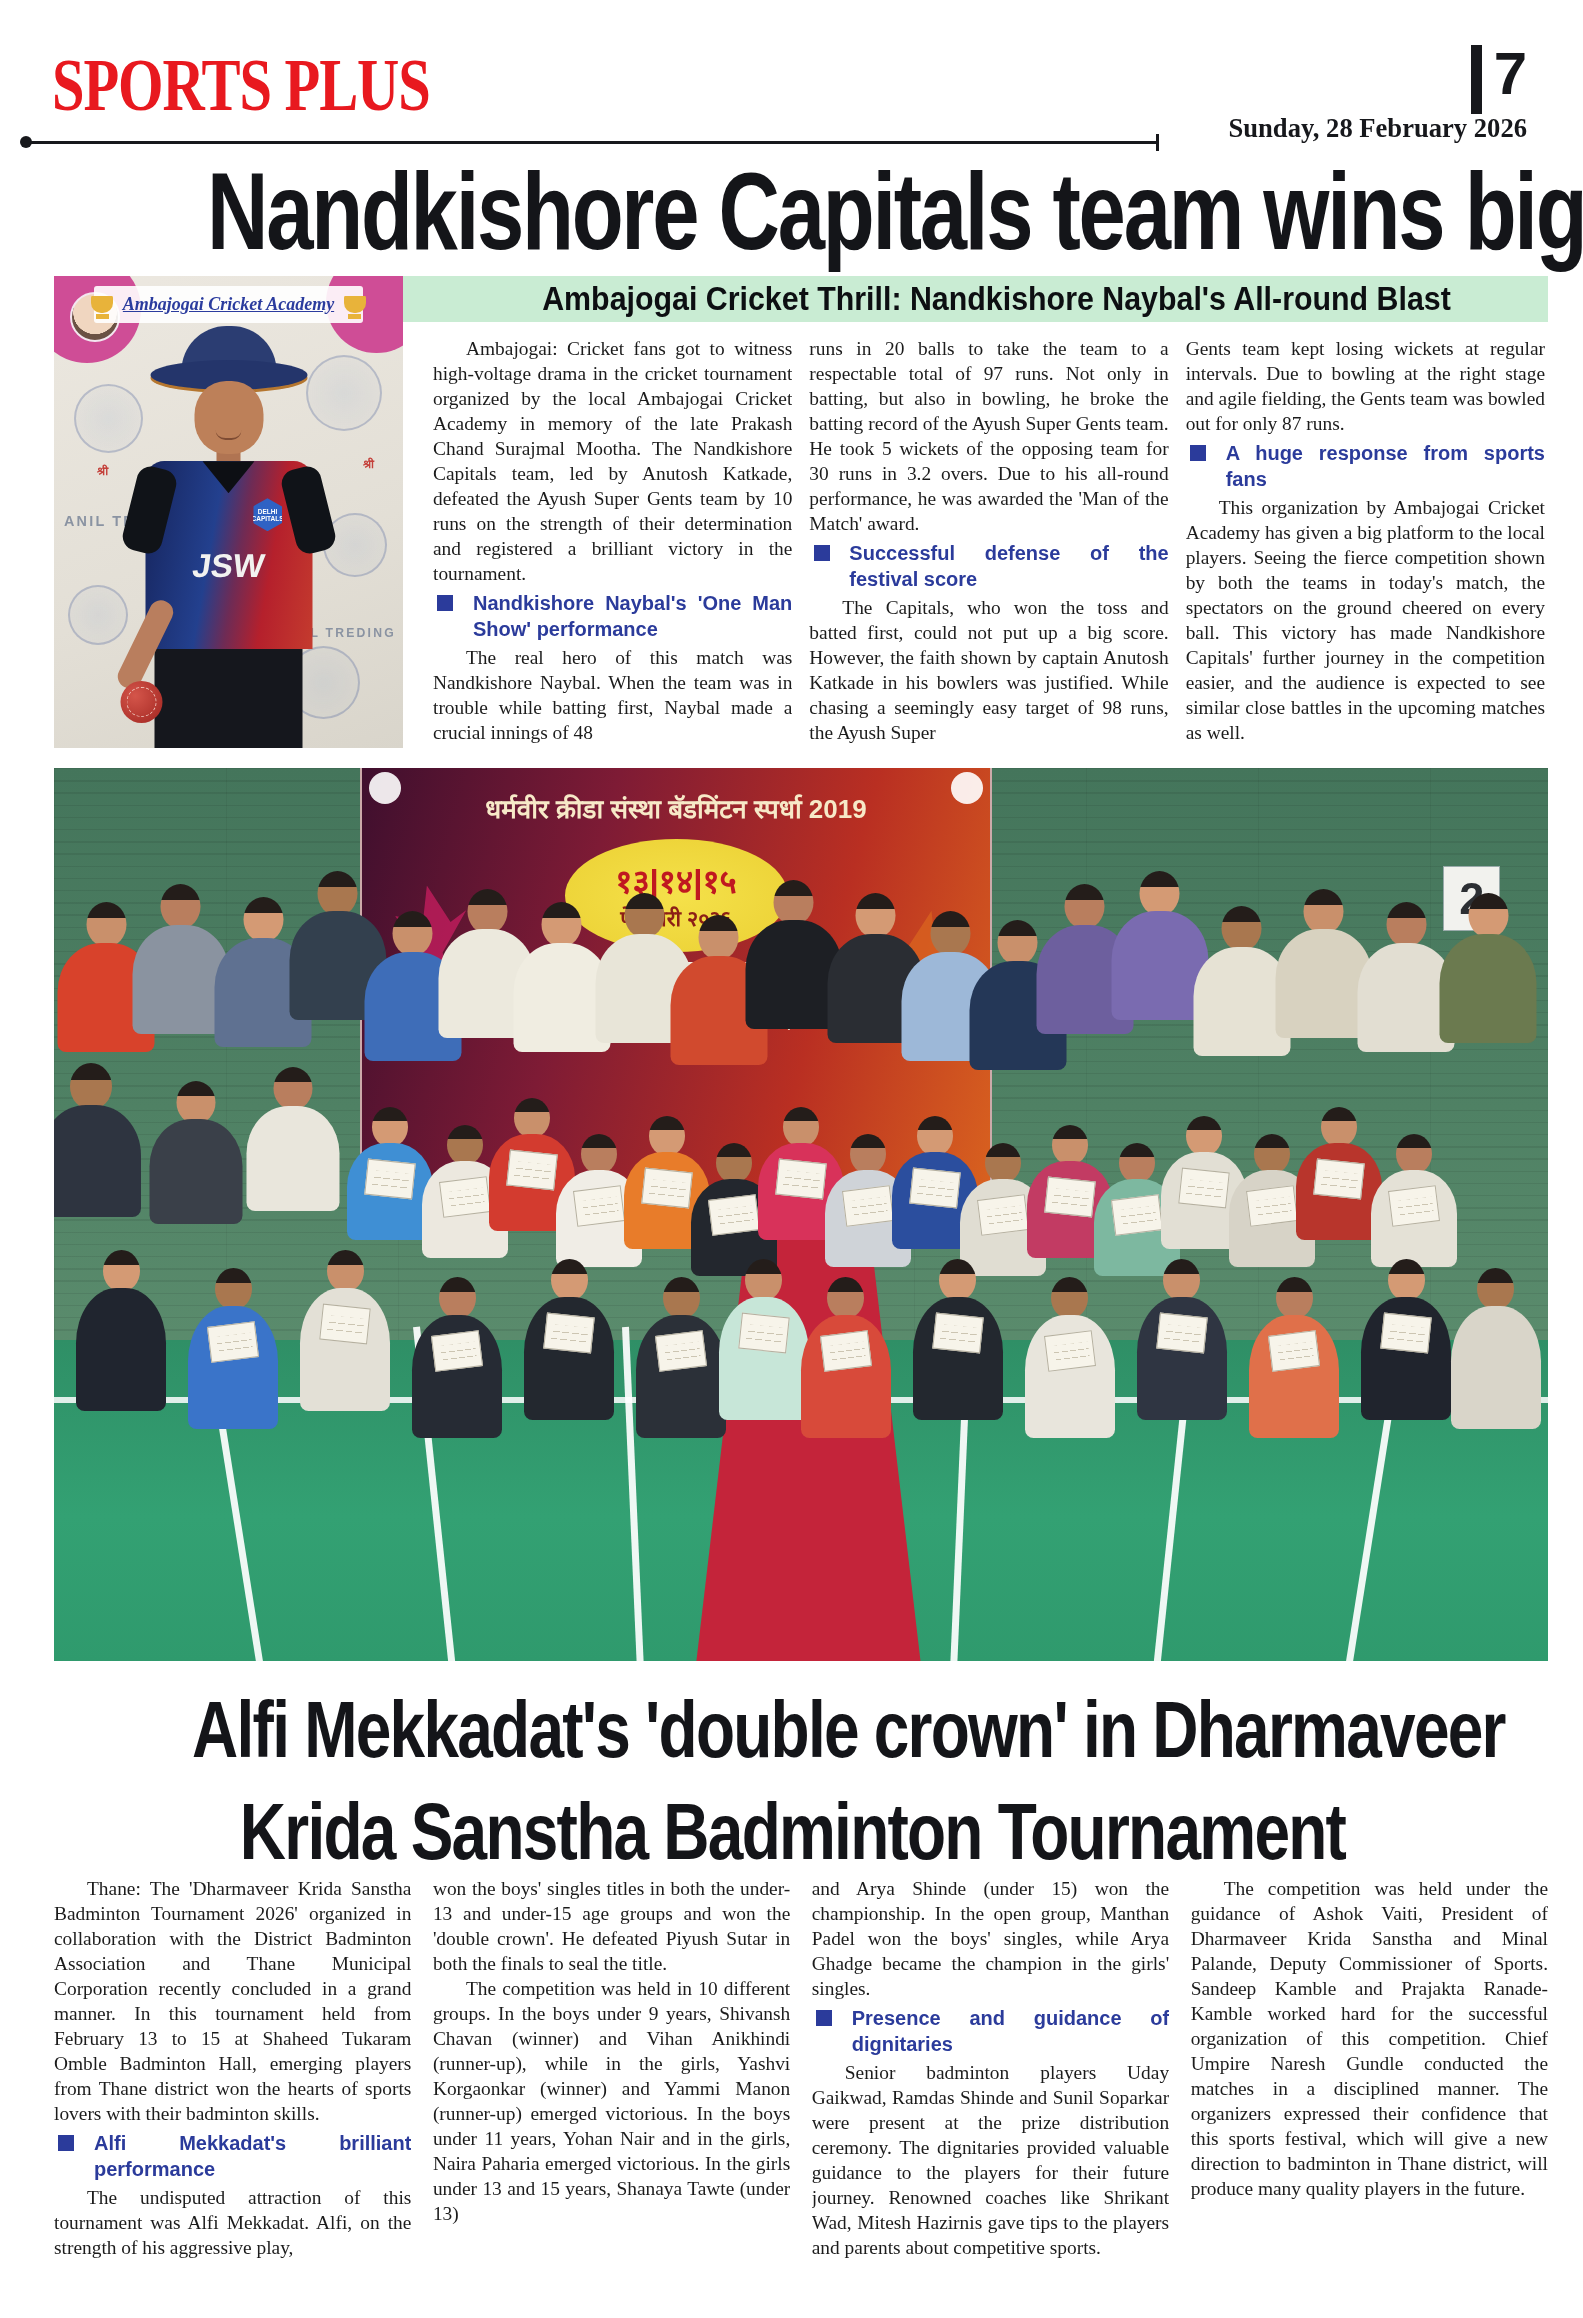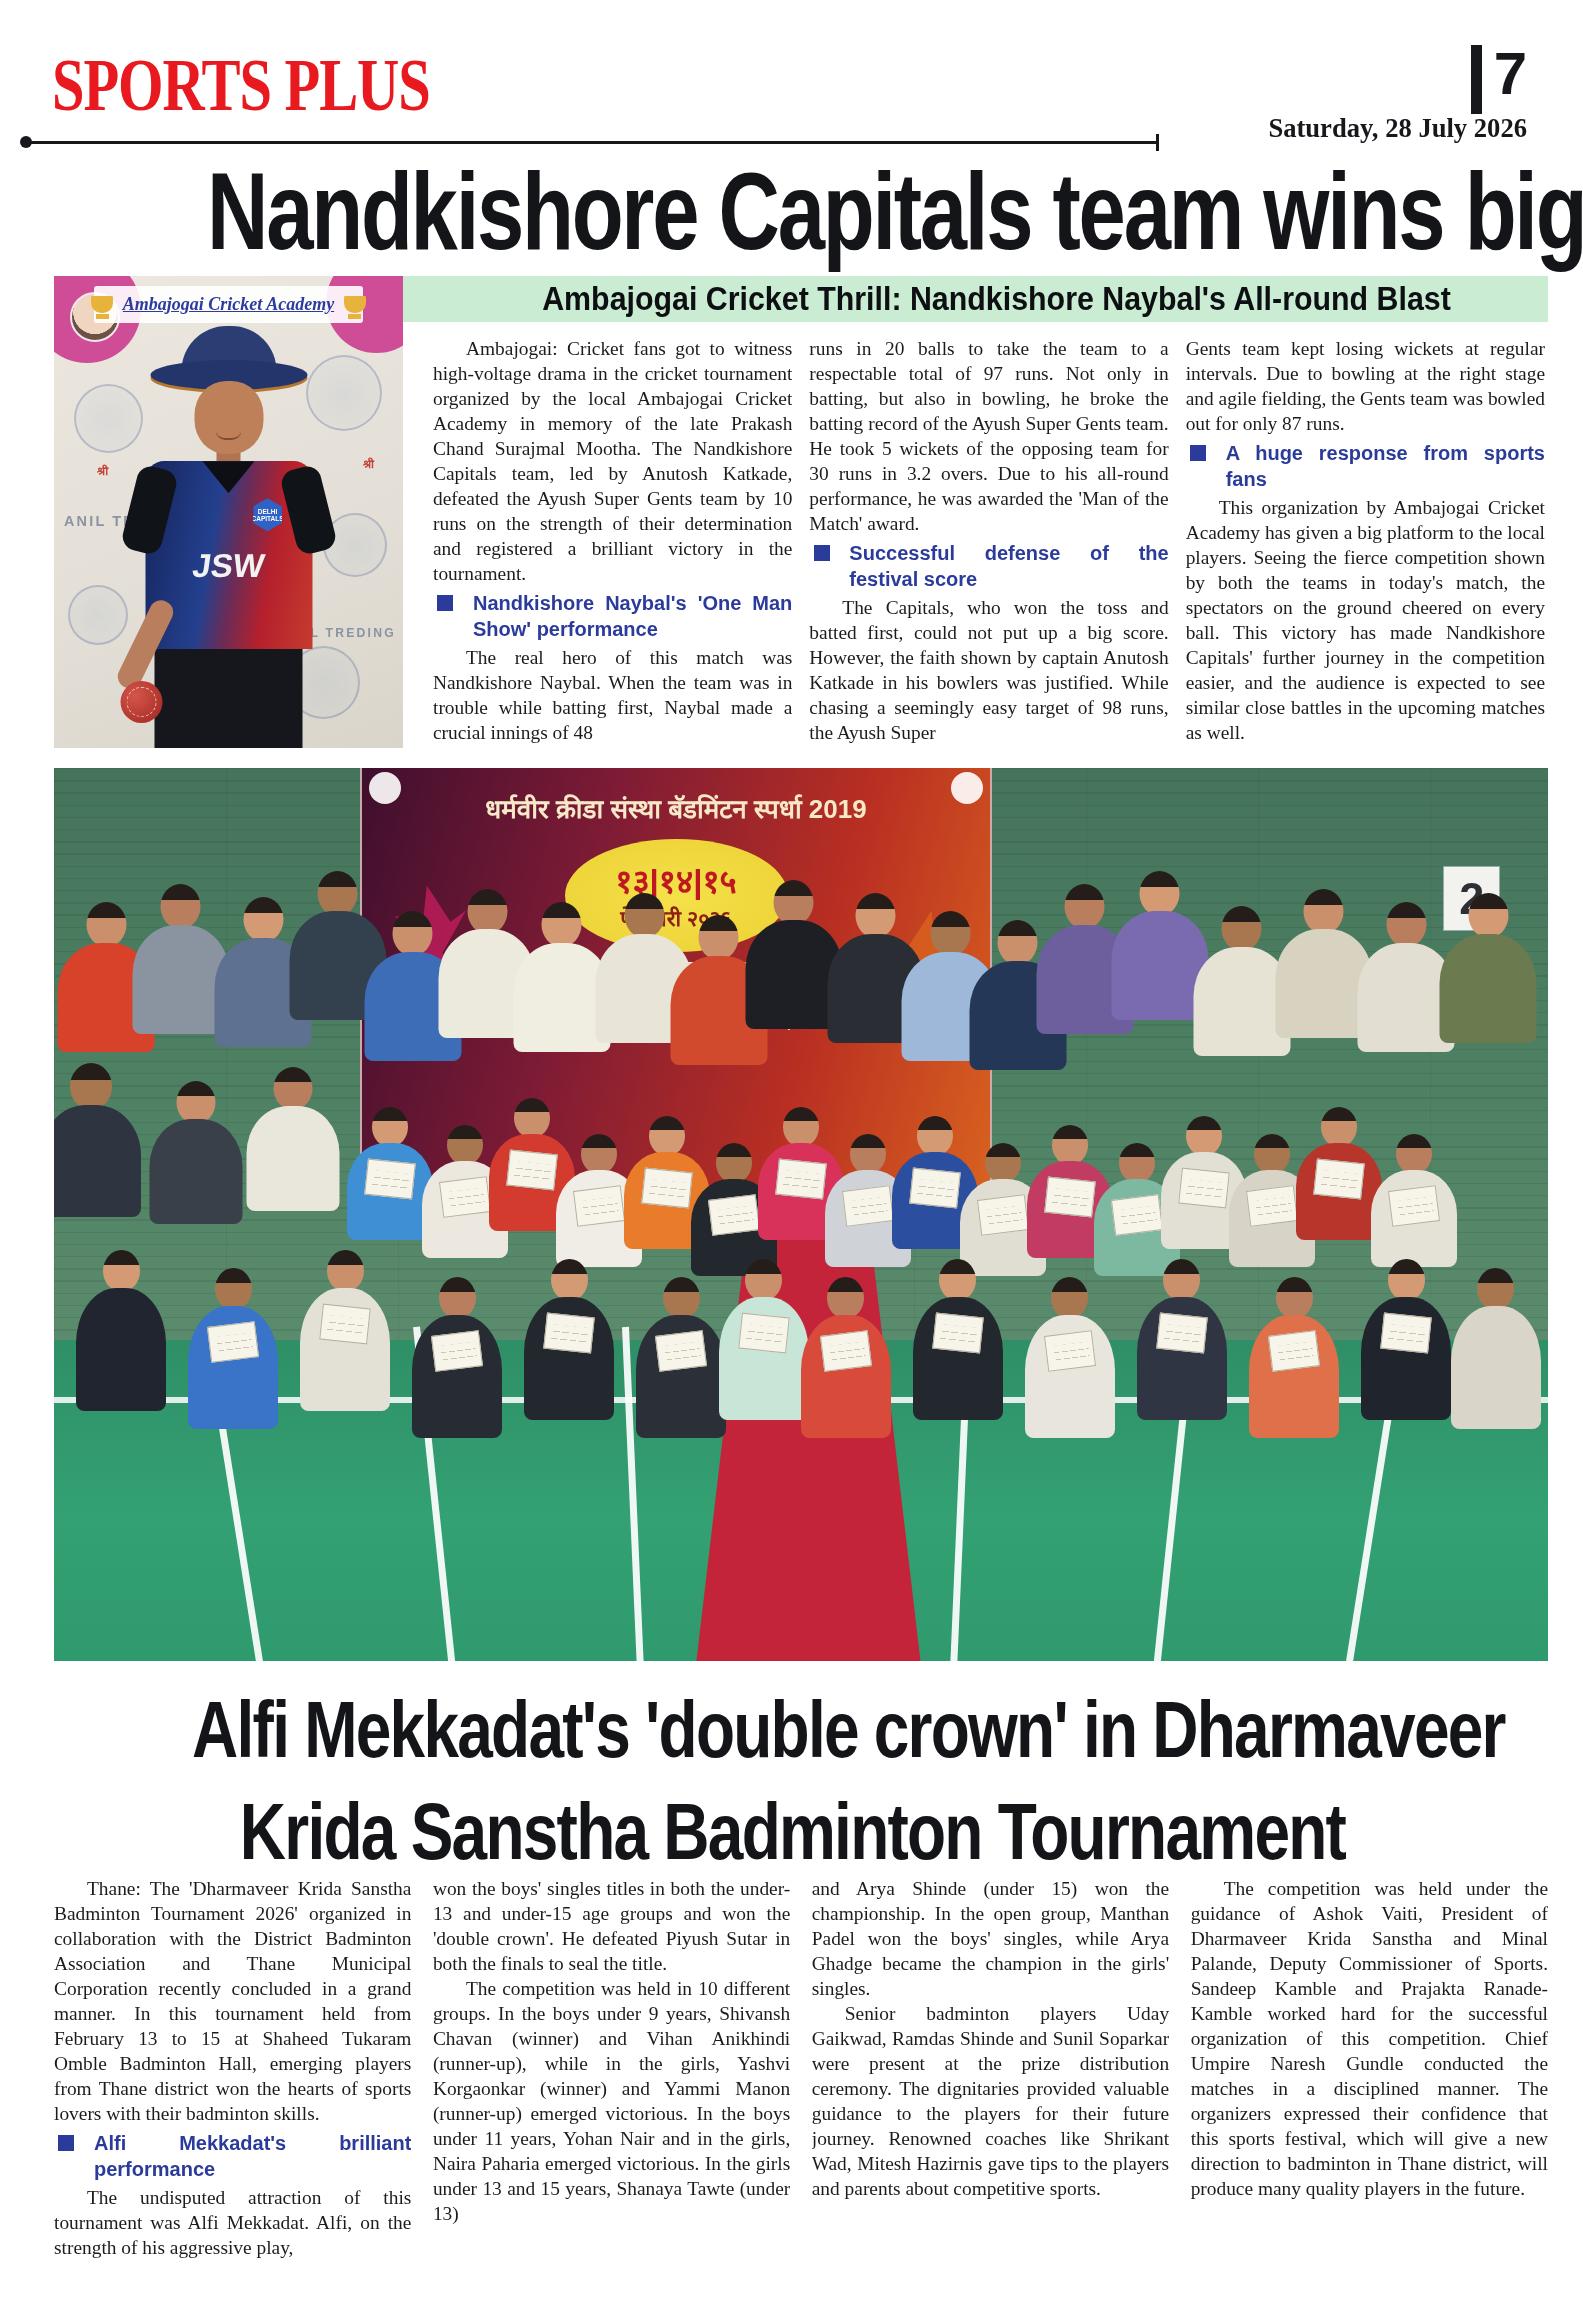--- a/index.html
+++ b/index.html
@@ -134,21 +134,21 @@
 </head>
 <body>
 
 <div class="page">
 
   <div class="masthead-title">SPORTS PLUS</div>
   <div class="pageno">
     <div class="bar"></div>
     <div class="num">7</div>
   </div>
-  <div class="edition-date">Saturday, 28 July 2026</div>
+  <div class="edition-date">Sunday, 28 February 2026</div>
   <div class="rule"></div>
   <div class="rule-dot"></div>
   <div class="rule-tick"></div>
 
   <div class="headline1">Nandkishore Capitals team wins big</div>
 
   <div class="kicker">
     <div class="kicker-text">Ambajogai Cricket Thrill: Nandkishore Naybal's All-round Blast</div>
   </div>
 
@@ -481,20 +481,21 @@
         <p class="para">Thane: The 'Dharmaveer Krida Sanstha Badminton Tournament 2026' organized in collaboration with the District Badminton Association and Thane Municipal Corporation recently concluded in a grand manner. In this tournament held from February 13 to 15 at Shaheed Tukaram Omble Badminton Hall, emerging players from Thane district won the hearts of sports lovers with their badminton skills.</p>
         <div class="subhead">Alfi Mekkadat's brilliant performance</div>
         <p class="para">The undisputed attraction of this tournament was Alfi Mekkadat. Alfi, on the strength of his aggressive play,</p>
       </div>
     <div class="col">
         <p class="para cont">won the boys' singles titles in both the under-13 and under-15 age groups and won the 'double crown'. He defeated Piyush Sutar in both the finals to seal the title.</p>
         <p class="para">The competition was held in 10 different groups. In the boys under 9 years, Shivansh Chavan (winner) and Vihan Anikhindi (runner-up), while in the girls, Yashvi Korgaonkar (winner) and Yammi Manon (runner-up) emerged victorious. In the boys under 11 years, Yohan Nair and in the girls, Naira Paharia emerged victorious. In the girls under 13 and 15 years, Shanaya Tawte (under 13)</p>
       </div>
     <div class="col">
         <p class="para cont">and Arya Shinde (under 15) won the championship. In the open group, Manthan Padel won the boys' singles, while Arya Ghadge became the champion in the girls' singles.</p>
+        <div class="subhead">Presence and guidance of dignitaries</div>
         <p class="para">Senior badminton players Uday Gaikwad, Ramdas Shinde and Sunil Soparkar were present at the prize distribution ceremony. The dignitaries provided valuable guidance to the players for their future journey. Renowned coaches like Shrikant Wad, Mitesh Hazirnis gave tips to the players and parents about competitive sports.</p>
       </div>
     <div class="col">
         <p class="para">The competition was held under the guidance of Ashok Vaiti, President of Dharmaveer Krida Sanstha and Minal Palande, Deputy Commissioner of Sports. Sandeep Kamble and Prajakta Ranade-Kamble worked hard for the successful organization of this competition. Chief Umpire Naresh Gundle conducted the matches in a disciplined manner. The organizers expressed their confidence that this sports festival, which will give a new direction to badminton in Thane district, will produce many quality players in the future.</p>
       </div>
   </div>
 
 </div>
 
 

